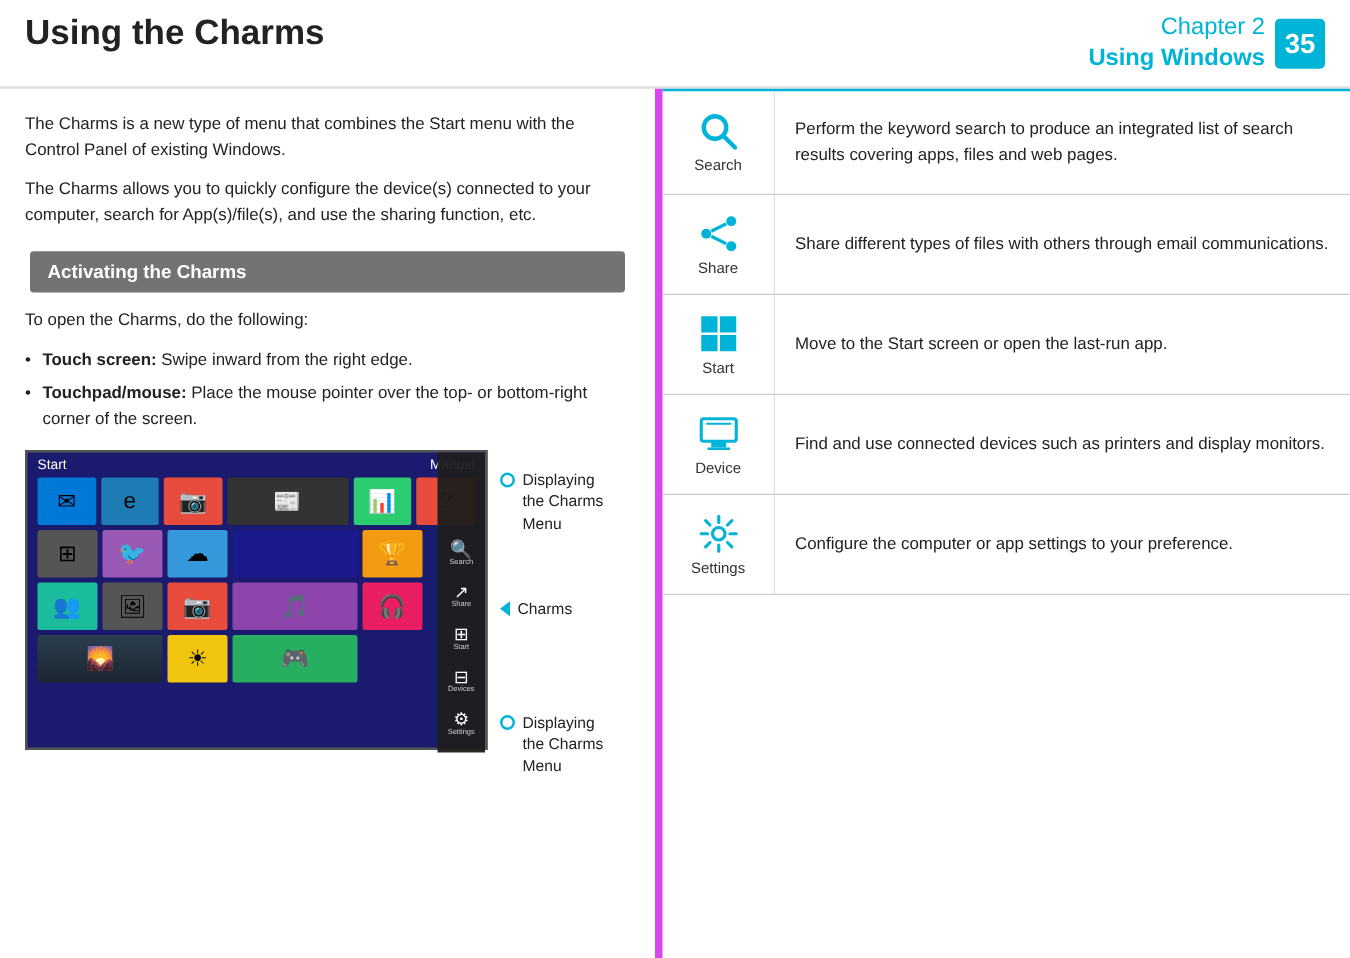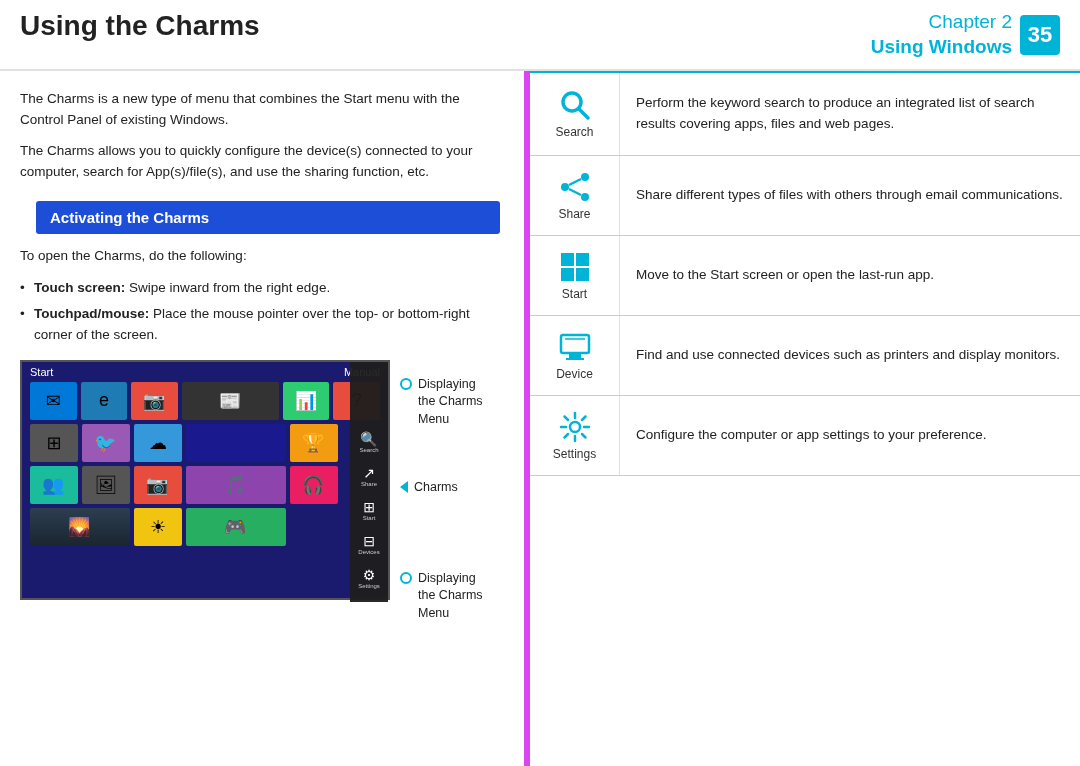--- a/index.html
+++ b/index.html
@@ -67,27 +67,27 @@
       border-right: 6px solid #d946ef;
     }
     .intro-text {
       font-size: 13.5px;
       color: #222;
       line-height: 1.55;
       margin-bottom: 10px;
     }
 
     .section-header {
-      background: #1d4ed8;
+      background: #737373;
       color: #fff;
       font-size: 15px;
       font-weight: bold;
       padding: 8px 14px;
       border-radius: 3px;
-      margin: 18px 0 12px 16px;
+      margin: 18px 0 12px 4px;
     }
 
     .section-body {
       font-size: 13.5px;
       color: #222;
       line-height: 1.55;
       margin-bottom: 10px;
     }
     .bullet-list {
       list-style: none;

